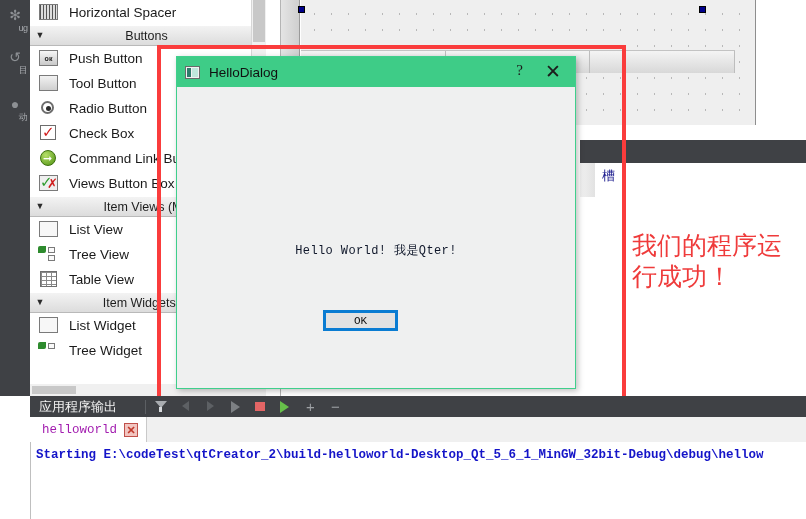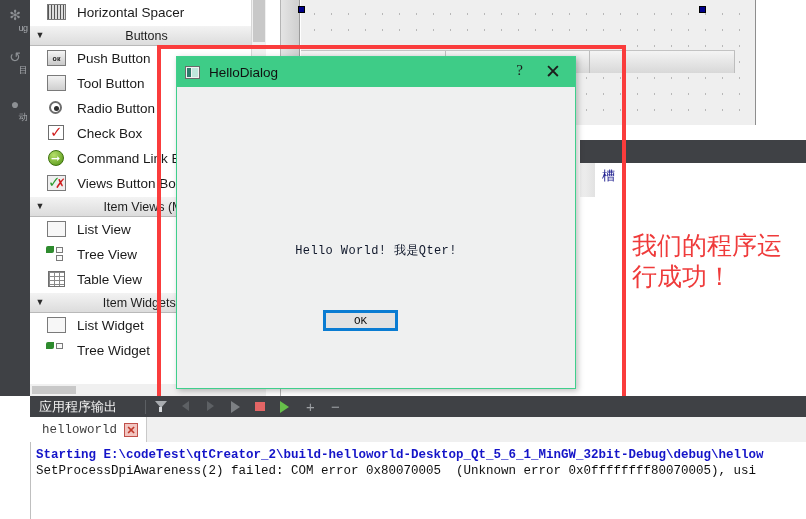--- a/index.html
+++ b/index.html
@@ -26,21 +26,21 @@
 
   
   .widgetbox{
     position:absolute;left:30px;top:0;width:250px;height:396px;
     background:#ffffff;overflow:hidden;
     border-right:1px solid #b4b4b4;
   }
   .wb-scroll{position:absolute;left:0;top:0;width:235px;}
   .wb-row{
     height:25px;display:flex;align-items:center;
-    padding-left:16px;box-sizing:border-box;background:#ffffff;
+    padding-left:8px;box-sizing:border-box;background:#ffffff;
   }
   .wb-row .wb-text{
     font-size:13.5px;color:#1a1a1a;margin-left:9px;
     font-family:"Liberation Sans",sans-serif;white-space:nowrap;
   }
   .wb-group{
     height:21px;display:flex;align-items:center;
     background:linear-gradient(#f3f3f3,#dcdcdc);
     border-top:1px solid #ffffff;border-bottom:1px solid #b9b9b9;
     box-sizing:border-box;
@@ -205,21 +205,21 @@
   .ot-plus{color:#9da0a4;font-size:15px;line-height:13px;text-align:center;}
   .ot-minus{color:#9da0a4;font-size:15px;line-height:13px;text-align:center;}
 
   .out-tabbar{position:absolute;left:30px;top:21px;width:776px;height:25px;background:#f0f0f0;
     border-bottom:1px solid #cfcfcf;}
   .out-tab{
     position:absolute;left:0;top:0;height:25px;background:#ffffff;
     display:flex;align-items:center;padding:0 8px 0 12px;box-sizing:border-box;
     border-right:1px solid #c9c9c9;
   }
-  .out-tab .tabtext{font:12.5px "Liberation Mono","DejaVu Sans Mono",monospace;color:#404040;}
+  .out-tab .tabtext{font:12.5px "Liberation Mono","DejaVu Sans Mono",monospace;color:#a21caf;}
   .tabclose{
     margin-left:7px;width:14px;height:14px;background:#f2c5c0;border:1px solid #c0504a;
     box-sizing:border-box;display:flex;align-items:center;justify-content:center;
     color:#c0392b;font:bold 11px "Liberation Sans",sans-serif;line-height:12px;
   }
   .out-console{
     position:absolute;left:30px;top:46px;width:776px;height:77px;background:#ffffff;
     border-left:1px solid #bfbfbf;padding:5px 0 0 5px;box-sizing:border-box;overflow:hidden;
   }
   .cline{
@@ -425,17 +425,16 @@
 
     <div class="out-tabbar">
       <div class="out-tab">
         <span class="tabtext">helloworld</span>
         <span class="tabclose">✕</span>
       </div>
     </div>
 
     <div class="out-console">
       <div class="cline blue">Starting E:\codeTest\qtCreator_2\build-helloworld-Desktop_Qt_5_6_1_MinGW_32bit-Debug\debug\hellow</div>
-      <div class="cline black">SetProcessDpiAwareness(2) failed: COM error 0x80070005  (Unknown error 0x0ffffffff80070005), usi</div>
     </div>
   </div>
 
 </div>
 
 </body></html>

